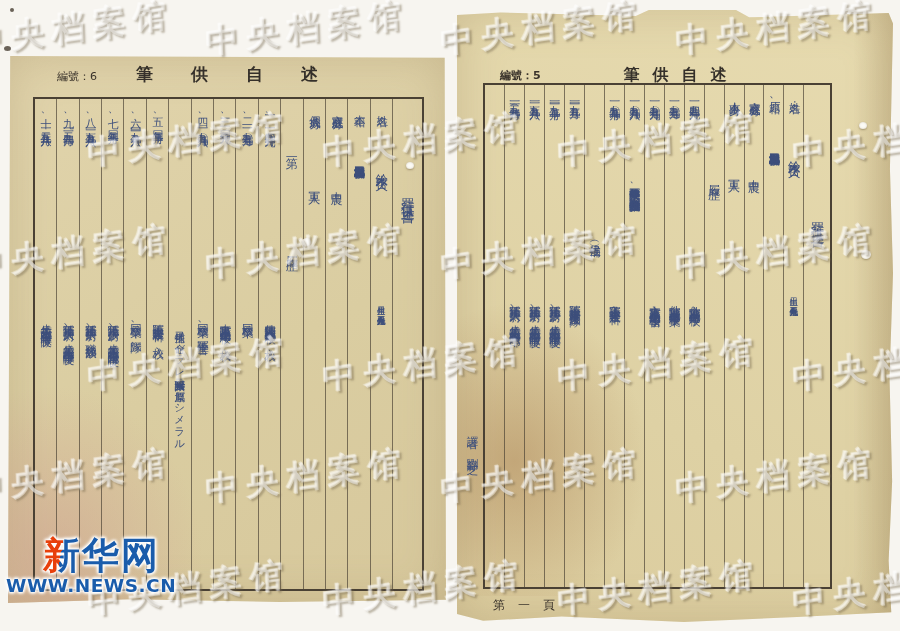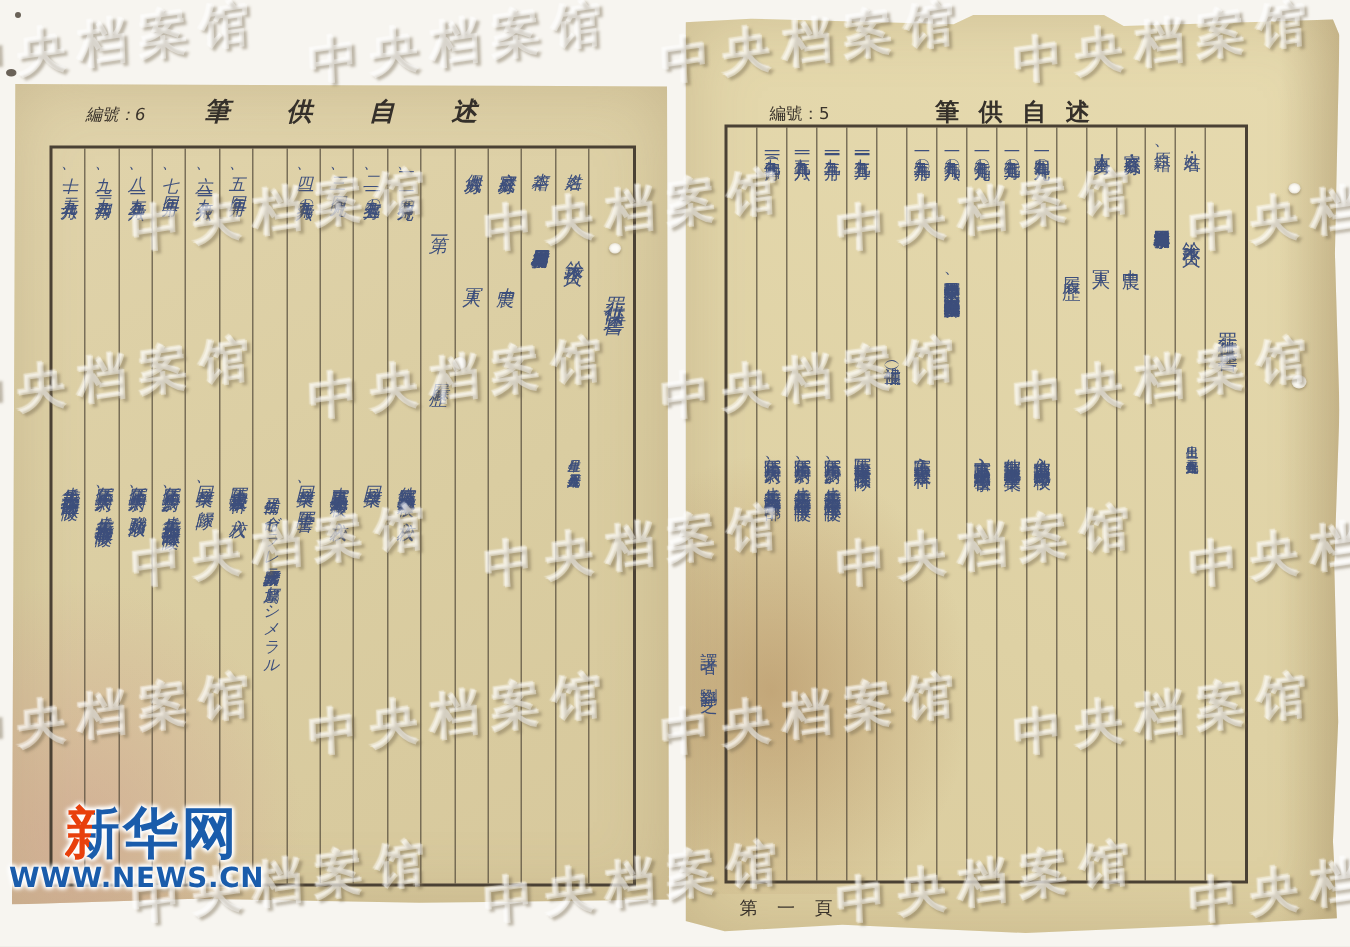--- a/index.html
+++ b/index.html
@@ -5,39 +5,39 @@
   html,body{margin:0;padding:0;background:#e9e7e2;}
   .canvas{position:relative;width:900px;height:631px;background:#f7f5f0;overflow:hidden;
           font-family:"DejaVu Sans",sans-serif;}
   .speck{position:absolute;background:#6a6258;border-radius:50%;}
 
   
   .page{position:absolute;box-shadow:1px 2px 7px rgba(100,88,62,.55), inset 0 0 46px rgba(148,126,86,.30);}
   .pg-l{left:8px;top:56px;width:438px;height:547px;
         background:linear-gradient(155deg,#e1d4ac 0%,#dacd a1 55%,#d7c89c 100%);
         background:linear-gradient(155deg,#e1d4ac 0%,#dacda1 55%,#d7c89c 100%);
-        clip-path:polygon(0.5% 0%,99.7% 0.3%,100% 99.4%,62% 99.8%,28% 99.3%,0% 100%);font-style:italic;}
+        clip-path:polygon(0.5% 0%,99.7% 0.3%,100% 99.4%,62% 99.8%,28% 99.3%,0% 100%);}
   .pg-r{left:457px;top:10px;width:436px;height:612px;
         background:linear-gradient(200deg,#e7dbb0 0%,#ded1a4 65%,#dbcc9e 100%);
         clip-path:polygon(0% 0.8%,10% 0.4%,41% 1%,44% 0%,64% 0%,67% 1.2%,99% 0.5%,100% 2.2%,99.3% 26%,100% 43%,99.2% 60%,99.8% 77%,99% 90%,99.6% 98.4%,78% 99.2%,52% 100%,24% 99.1%,6% 99.8%,0% 98.7%);}
   .stain{position:absolute;pointer-events:none;}
   .stain-pink{left:-34px;bottom:-50px;width:240px;height:280px;
         background:radial-gradient(ellipse at 32% 68%,rgba(203,148,138,.50),rgba(203,148,138,0) 66%);}
   .stain-brown{left:-14px;bottom:26px;width:210px;height:300px;
         background:radial-gradient(ellipse at 34% 55%,rgba(158,110,64,.42),rgba(158,110,64,0) 68%);}
   .stain-edge{right:0;top:0;width:40px;height:100%;
         background:linear-gradient(to left,rgba(150,125,80,.28),rgba(150,125,80,0));}
 
   .hole{position:absolute;border-radius:50%;background:#fcfbf6;
         box-shadow:0 1px 2px rgba(120,105,75,.55), inset 0 0 2px rgba(160,140,100,.45);}
 
   
   .serial{position:absolute;font-size:11px;color:#3a332b;}
   .pg-l .serial{left:49px;top:13px;}
-  .pg-r .serial{left:56px;top:58px;}
+  .pg-r .serial{left:43px;top:58px;font-weight:bold;}
   .ptitle{position:absolute;width:100%;text-align:center;font-weight:bold;color:#35302a;}
   .pg-l .ptitle{top:7px;font-size:17px;letter-spacing:38px;text-indent:38px;}
   .pg-r .ptitle{top:55px;font-size:16px;letter-spacing:13px;text-indent:13px;}
   .pfooter{position:absolute;left:36px;bottom:8px;font-size:12px;letter-spacing:13px;color:#3a332b;}
 
   
   .grid{position:absolute;border:2px solid #4a4134;display:flex;flex-direction:row-reverse;}
   .pg-l .grid{left:25px;top:41px;width:387px;height:490px;}
   .pg-r .grid{left:26px;top:73px;width:345px;height:502px;}
   .col{position:relative;flex:1;min-width:0;border-left:1px solid rgba(74,65,52,.68);overflow:hidden;}

